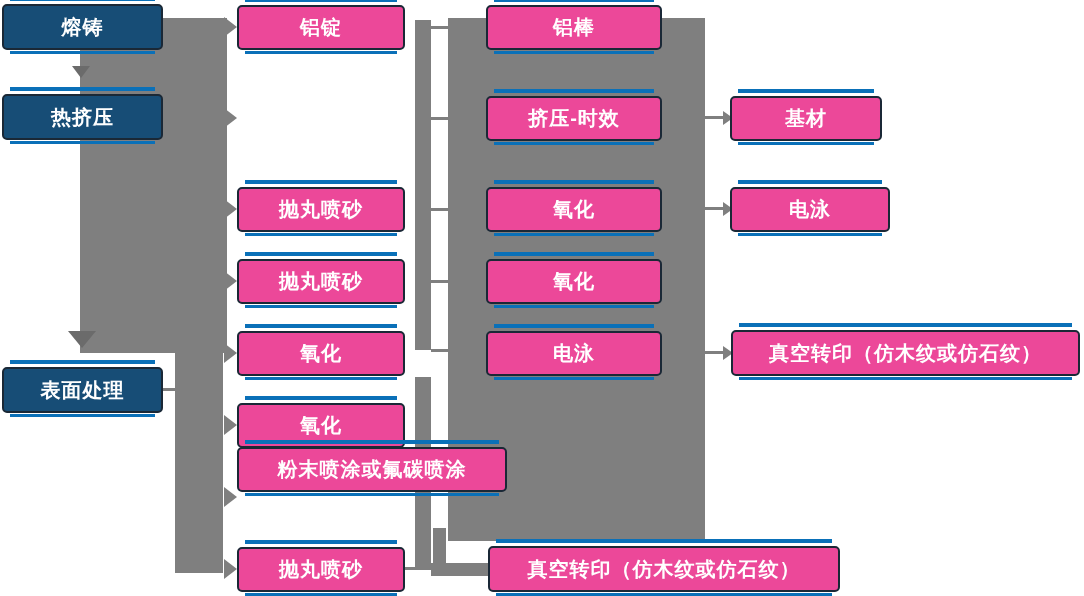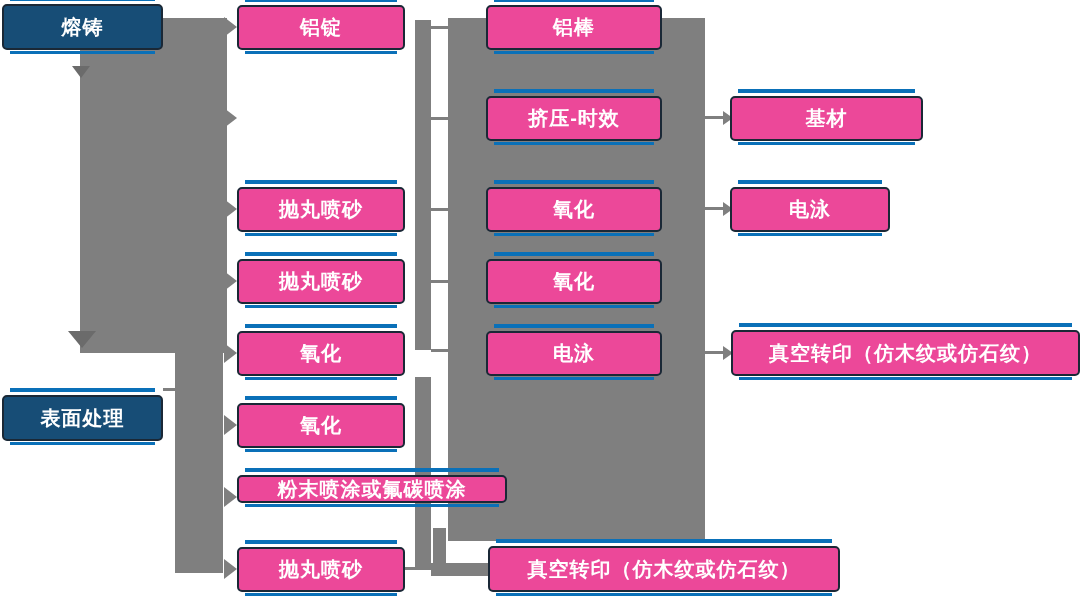--- a/index.html
+++ b/index.html
@@ -28,39 +28,39 @@
     text-align:left;white-space:nowrap;z-index:2;}
   .box.light{background:#ec4899;}
   .box.dark{background:#174d76;}
   .box::before{content:"";position:absolute;left:6px;right:6px;top:-9px;height:4px;
     background:#0a70b8;}
   .box::after{content:"";position:absolute;left:6px;right:6px;bottom:-6px;height:3px;
     background:#0a70b8;}
   
   #n-melt{left:2px;top:4px;width:161px;height:46px;}
   #n-hotex{left:2px;top:94px;width:161px;height:46px;}
-  #n-surface{left:2px;top:367px;width:161px;height:46px;margin-top:28px;}
+  #n-surface{left:2px;top:367px;width:161px;height:46px;}
   
   #n-ingot{left:237px;top:5px;width:168px;height:45px;}
   #n-mold{left:237px;top:96px;width:168px;height:45px;}
   #n-blast1{left:237px;top:187px;width:168px;height:45px;}
   #n-blast2{left:237px;top:259px;width:168px;height:45px;}
   #n-oxa{left:237px;top:331px;width:168px;height:45px;}
   #n-oxb{left:237px;top:403px;width:168px;height:45px;}
-  #n-powderfluo{left:237px;top:475px;width:270px;height:28px;}
+  #n-powderfluo{left:237px;top:447px;width:270px;height:45px;}
   #n-powder{left:237px;top:547px;width:168px;height:45px;}
   
   #n-rod{left:486px;top:5px;width:176px;height:45px;}
   #n-exage{left:486px;top:96px;width:176px;height:45px;}
   #n-oxc{left:486px;top:187px;width:176px;height:45px;}
   #n-oxd{left:486px;top:259px;width:176px;height:45px;}
   #n-elea{left:486px;top:331px;width:176px;height:45px;}
   #n-vtbottom{left:488px;top:546px;width:352px;height:46px;}
   
-  #n-substrate{left:730px;top:96px;width:193px;height:45px;}
+  #n-substrate{left:730px;top:96px;width:152px;height:45px;}
   #n-eleb{left:730px;top:187px;width:160px;height:45px;}
   #n-vttop{left:731px;top:330px;width:349px;height:46px;}
 </style>
 </head>
 <body>
 
 <div id="canvas">
 
   <div class="gray" style="left:80px;top:18px;width:147px;height:335px;"></div>
 
@@ -99,20 +99,21 @@
   <div class="arr-d large" style="left:68px;top:331px;"></div>
 
   <div class="gray" style="left:705px;top:116px;width:20px;height:3px;"></div>
   <div class="arr-r-sm" style="left:723px;top:111px;"></div>
   <div class="gray" style="left:705px;top:207px;width:20px;height:3px;"></div>
   <div class="arr-r-sm" style="left:723px;top:202px;"></div>
   <div class="gray" style="left:705px;top:351px;width:20px;height:3px;"></div>
   <div class="arr-r-sm" style="left:723px;top:346px;"></div>
 
   <div class="box dark" id="n-melt">熔铸</div>
+  <div class="box dark" id="n-hotex">热挤压</div>
   <div class="box dark" id="n-surface">表面处理</div>
 
   <div class="box light" id="n-ingot">铝锭</div>
   <div class="box light" id="n-blast1">抛丸喷砂</div>
   <div class="box light" id="n-blast2">抛丸喷砂</div>
   <div class="box light" id="n-oxa">氧化</div>
   <div class="box light" id="n-oxb">氧化</div>
   <div class="box light" id="n-powderfluo">粉末喷涂或氟碳喷涂</div>
   <div class="box light" id="n-powder">抛丸喷砂</div>
 

